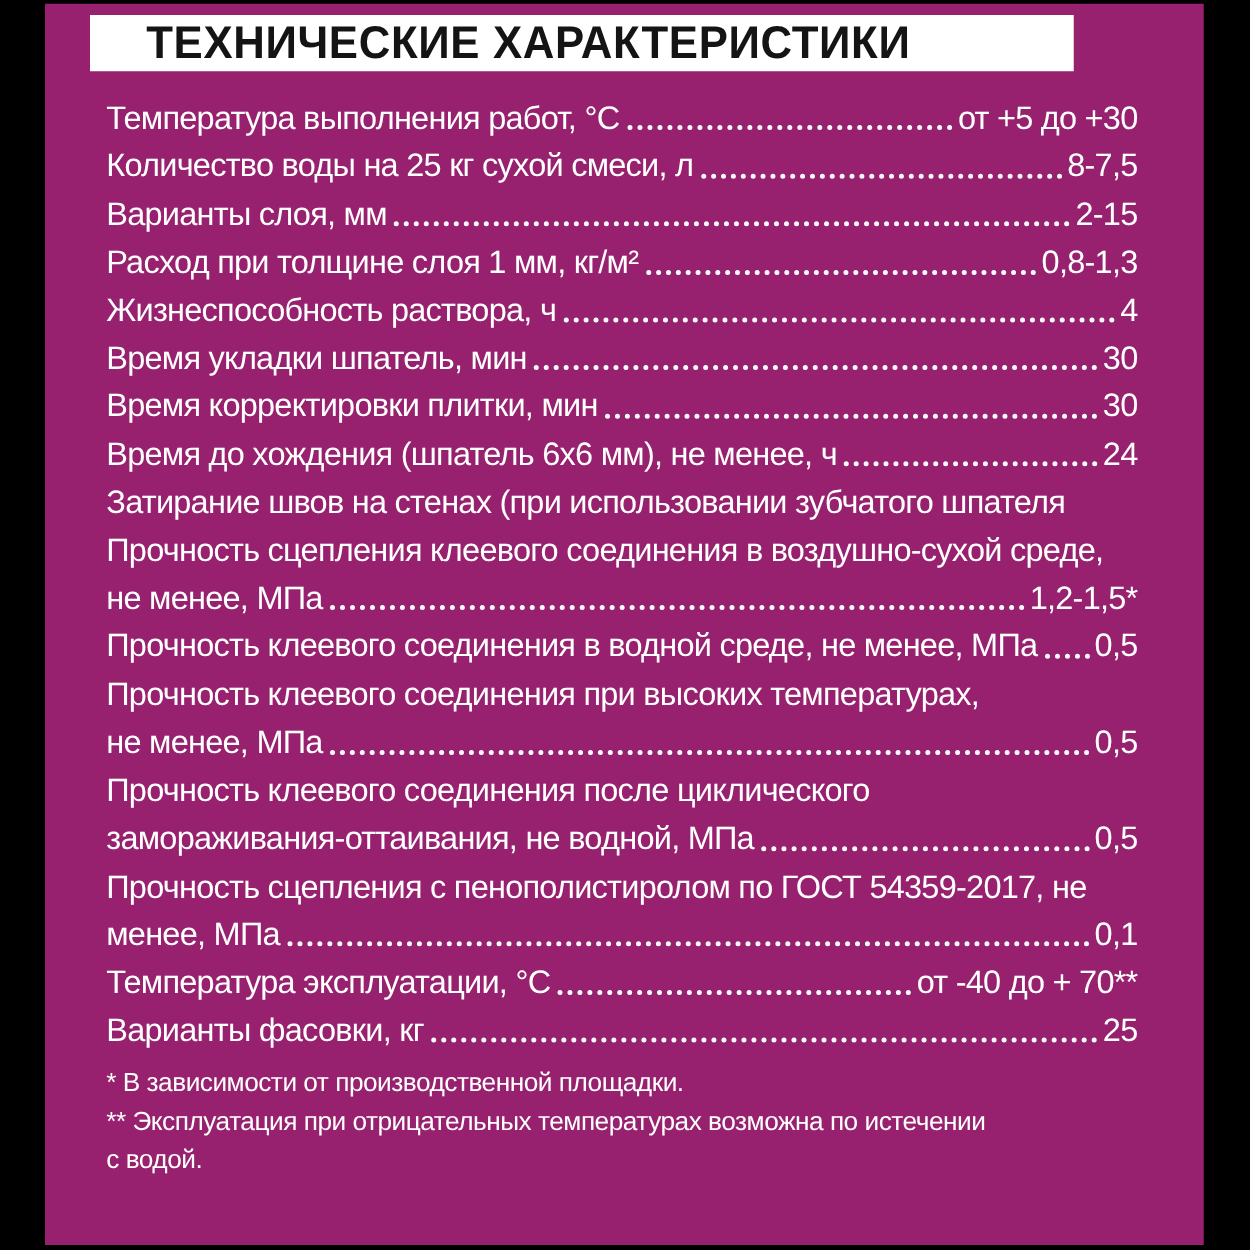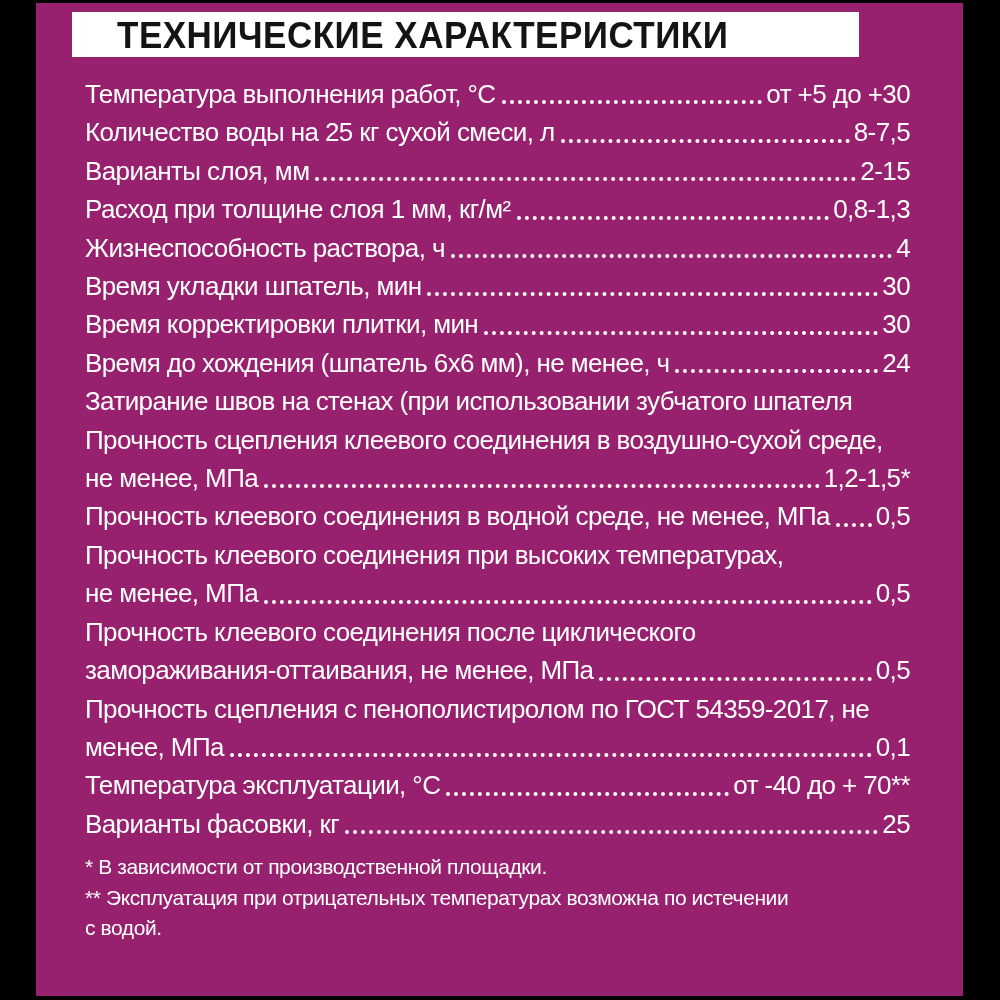--- a/index.html
+++ b/index.html
@@ -174,21 +174,21 @@
           <div class="spec-line">Прочность клеевого соединения при высоких температурах,</div>
           <div class="leader-line">
             <span class="lbl">не менее, МПа</span>
             <span class="dots"></span>
             <span class="val">0,5</span>
           </div>
         </div>
         <div>
           <div class="spec-line">Прочность клеевого соединения после циклического</div>
           <div class="leader-line">
-            <span class="lbl">замораживания-оттаивания, не менее, МПа</span>
+            <span class="lbl">замораживания-оттаивания, не водной, МПа</span>
             <span class="dots"></span>
             <span class="val">0,5</span>
           </div>
         </div>
         <div>
           <div class="spec-line">Прочность сцепления с пенополистиролом по ГОСТ 54359-2017, не</div>
           <div class="leader-line">
             <span class="lbl">менее, МПа</span>
             <span class="dots"></span>
             <span class="val">0,1</span>

